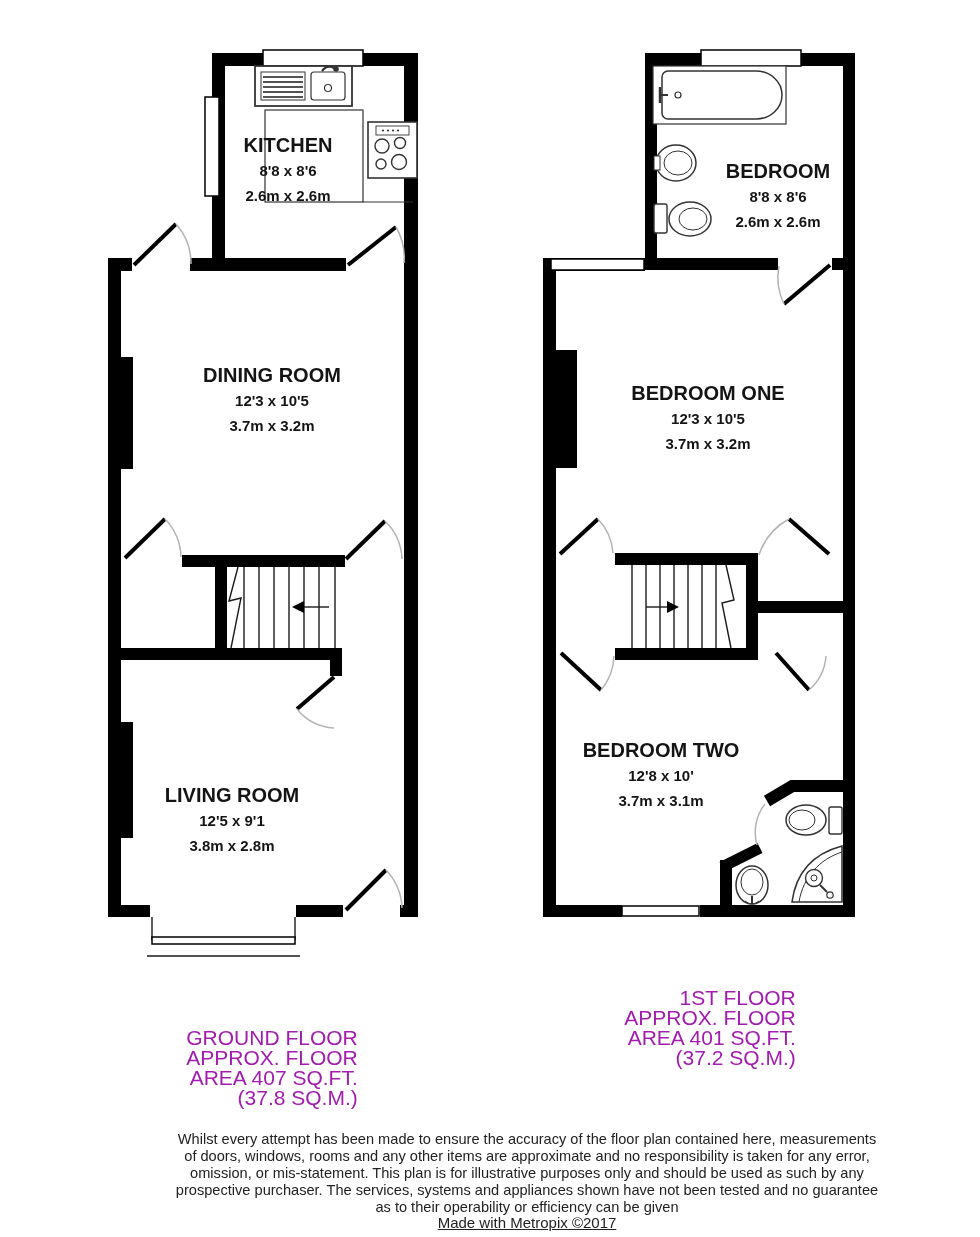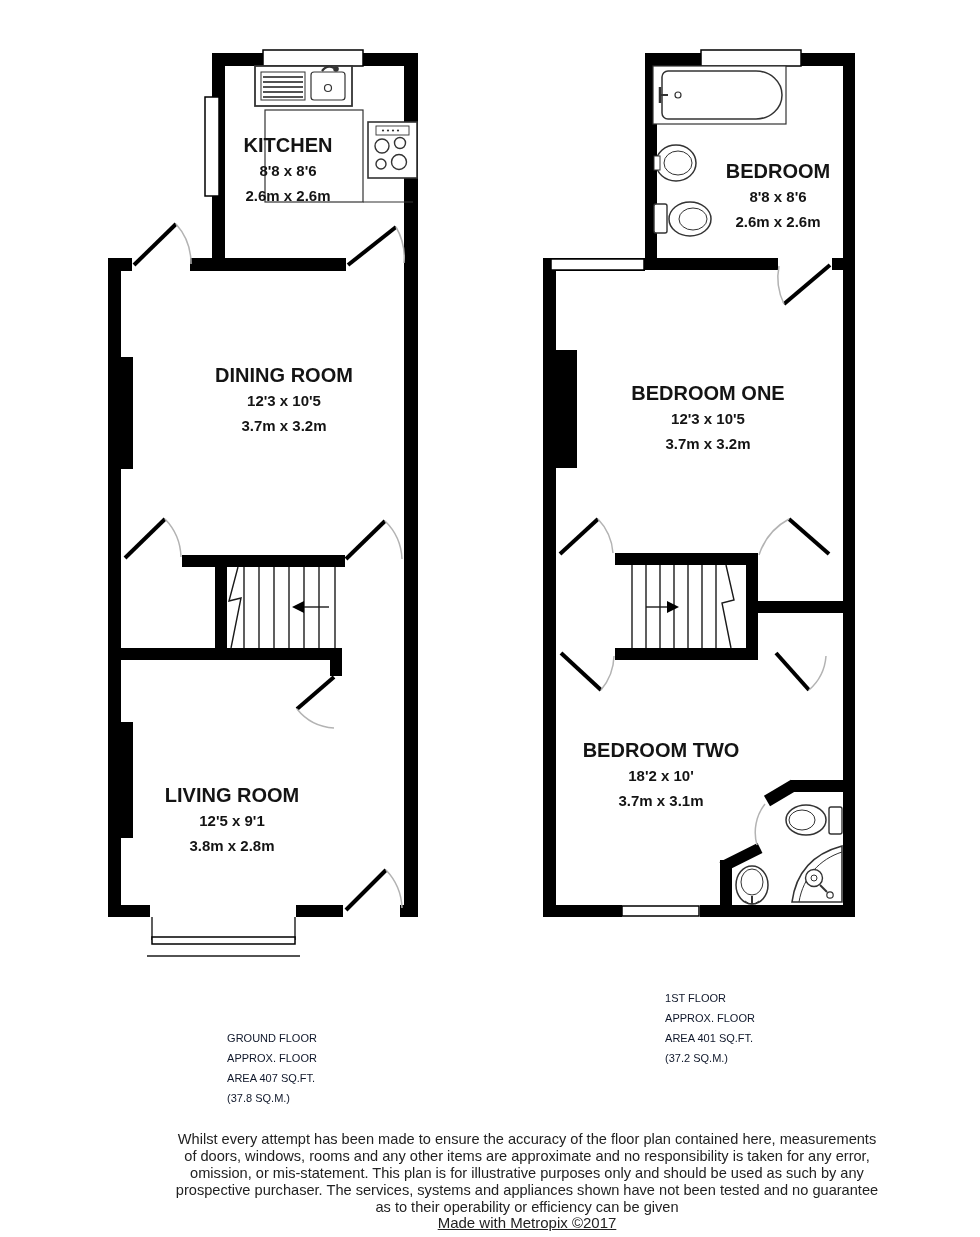--- a/index.html
+++ b/index.html
@@ -8,22 +8,22 @@
     font-family:"Liberation Sans", sans-serif;color:#111;overflow:hidden;
   }
   .plan-svg{position:absolute;left:0;top:0;}
   .room-label{
     position:absolute;transform:translateX(-50%);text-align:center;
     font-weight:bold;color:#141414;white-space:nowrap;
   }
   .room-name{font-size:20px;line-height:26px;}
   .room-dims{font-size:15px;line-height:25px;}
   .area-label{
-    position:absolute;transform:translateX(-50%);text-align:left;
-    font-size:11px;line-height:20px;color:#0f172a;white-space:nowrap;
+    position:absolute;transform:translateX(-50%);text-align:right;
+    font-size:21px;line-height:20px;color:#a21caf;white-space:nowrap;
   }
   .total-line{
     position:absolute;left:527px;top:1110px;transform:translateX(-50%);
     font-size:18px;color:#111;white-space:nowrap;
   }
   .disclaimer{
     position:absolute;left:527px;top:1131px;transform:translateX(-50%);
     width:940px;text-align:center;font-size:14.6px;line-height:17px;color:#222;
   }
   .credit{
@@ -225,21 +225,21 @@
       </g>
     </g>
   </svg>
 
   <div class="room-label" style="left:288px;top:132px;">
     <div class="room-name">KITCHEN</div>
     <div class="room-dims">8'8 x 8'6</div>
     <div class="room-dims">2.6m x 2.6m</div>
   </div>
 
-  <div class="room-label" style="left:272px;top:362px;margin-left:12px;">
+  <div class="room-label" style="left:272px;top:362px;">
     <div class="room-name">DINING ROOM</div>
     <div class="room-dims">12'3 x 10'5</div>
     <div class="room-dims">3.7m x 3.2m</div>
   </div>
 
   <div class="room-label" style="left:232px;top:782px;">
     <div class="room-name">LIVING ROOM</div>
     <div class="room-dims">12'5 x 9'1</div>
     <div class="room-dims">3.8m x 2.8m</div>
   </div>
@@ -251,21 +251,21 @@
   </div>
 
   <div class="room-label" style="left:708px;top:380px;">
     <div class="room-name">BEDROOM ONE</div>
     <div class="room-dims">12'3 x 10'5</div>
     <div class="room-dims">3.7m x 3.2m</div>
   </div>
 
   <div class="room-label" style="left:661px;top:737px;">
     <div class="room-name">BEDROOM TWO</div>
-    <div class="room-dims">18'2 x 10'</div>
+    <div class="room-dims">12'8 x 10'</div>
     <div class="room-dims">3.7m x 3.1m</div>
   </div>
 
   <div class="area-label" style="left:272px;top:1028px;">
     <div>GROUND FLOOR</div>
     <div>APPROX. FLOOR</div>
     <div>AREA 407 SQ.FT.</div>
     <div>(37.8 SQ.M.)</div>
   </div>
 

